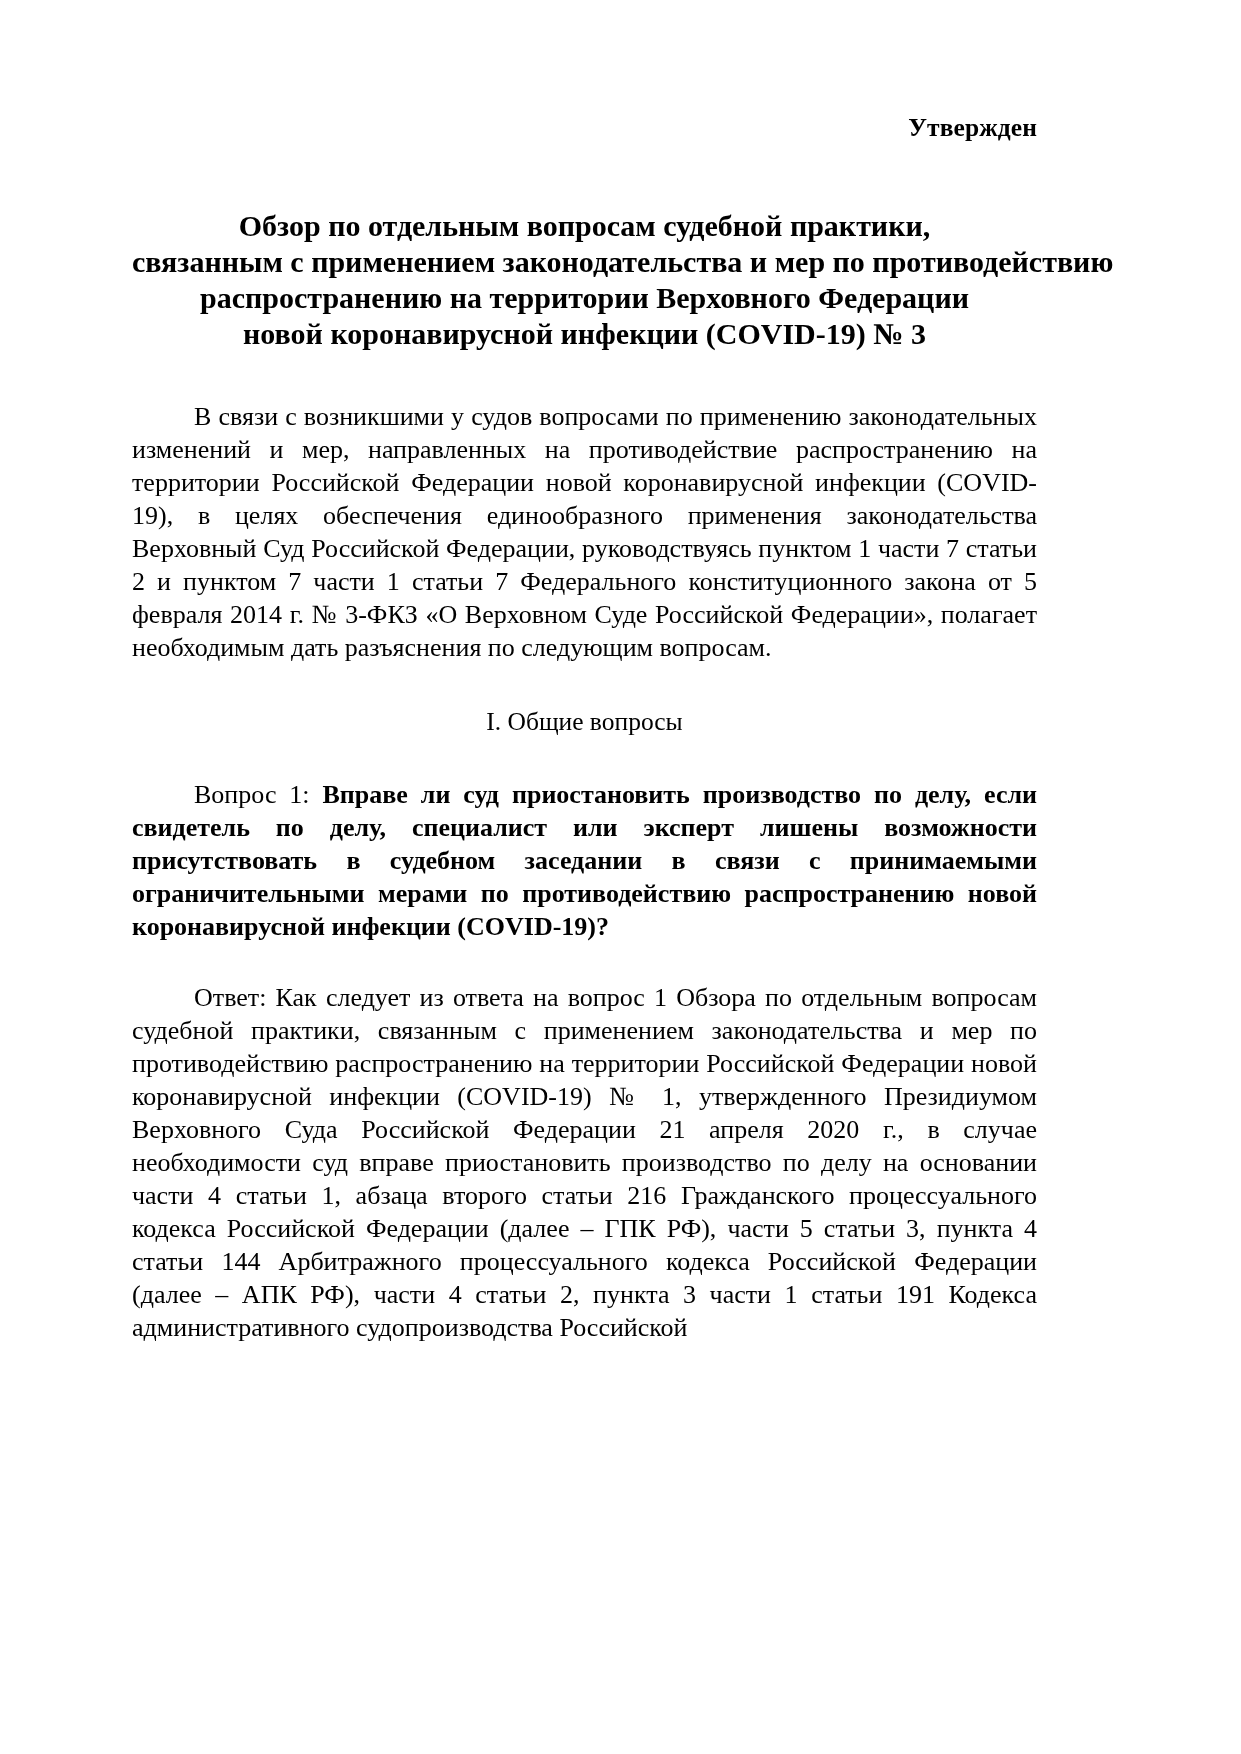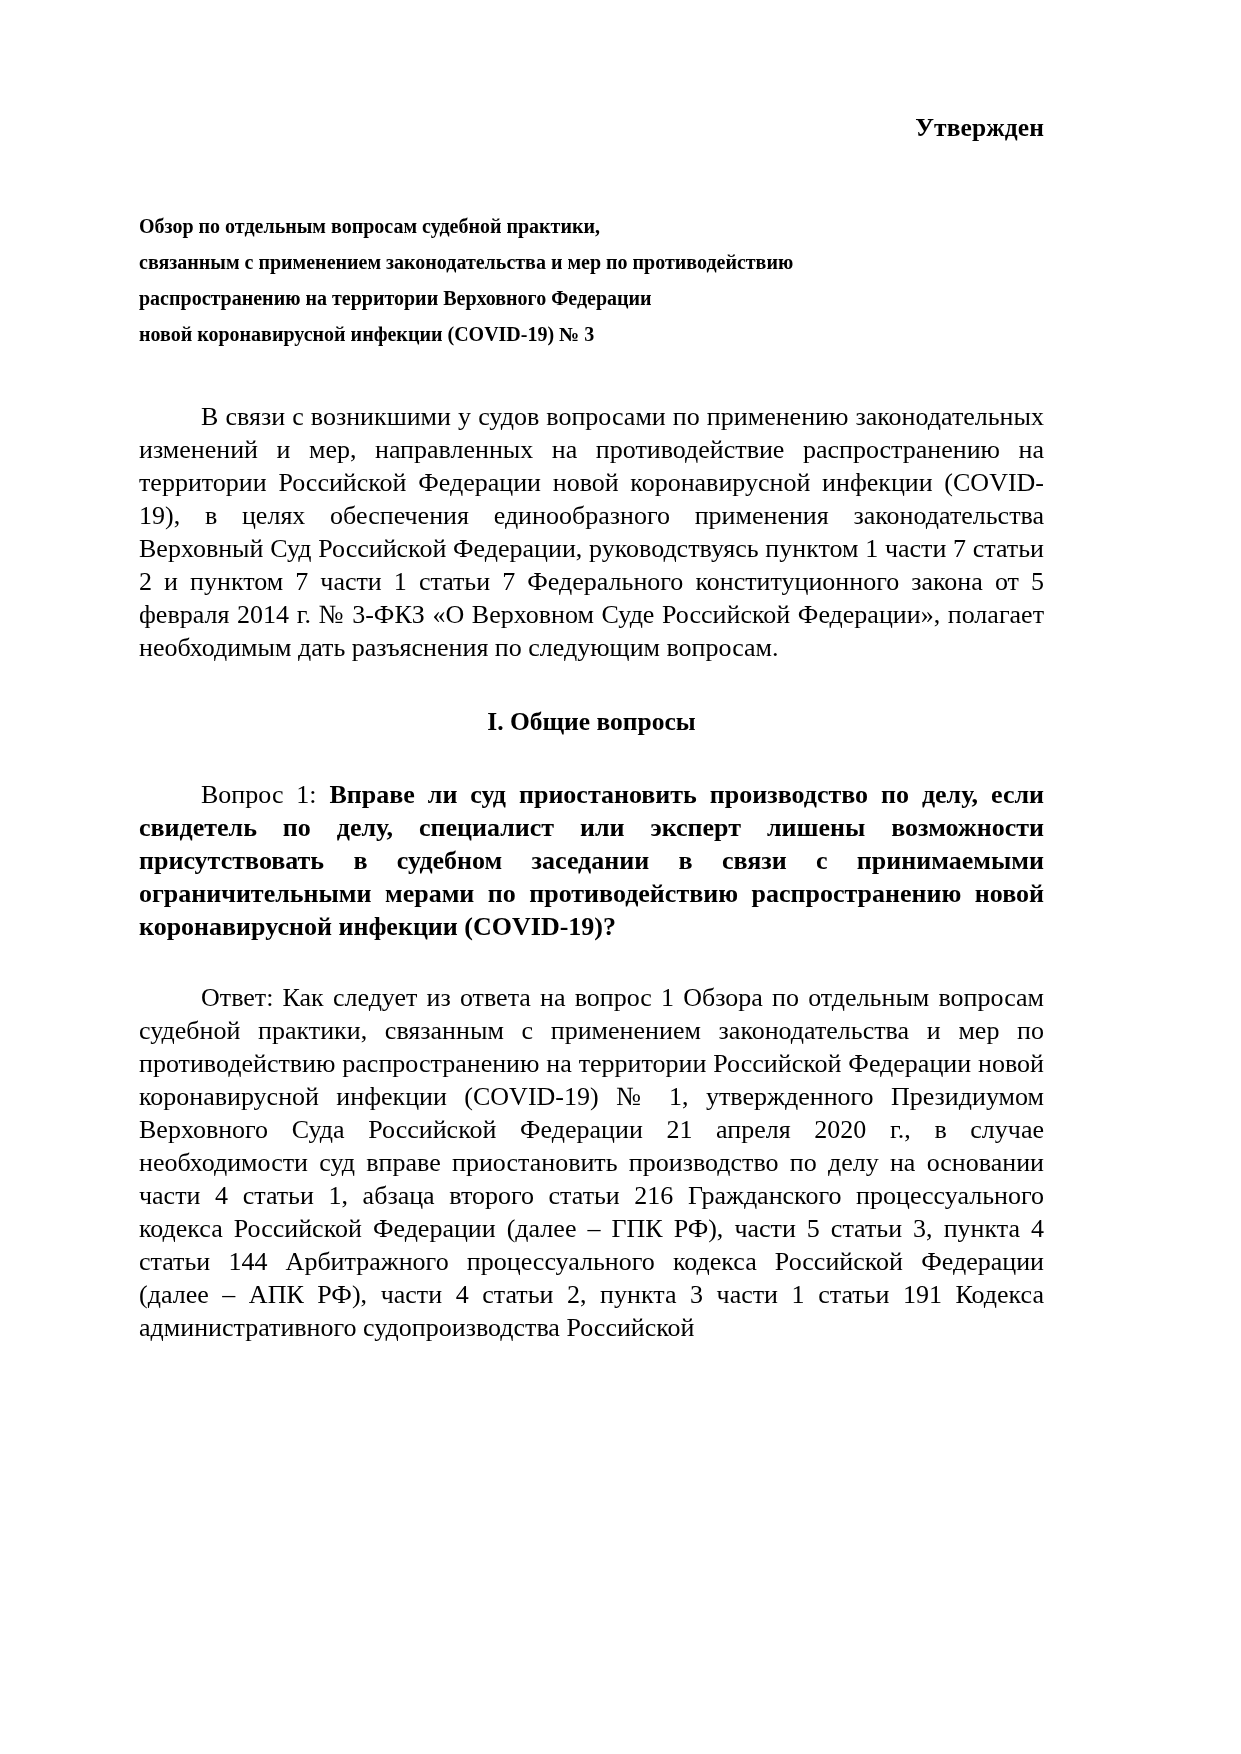--- a/index.html
+++ b/index.html
@@ -19,42 +19,42 @@
     background: #ffffff;
     box-sizing: border-box;
     padding: 0;
     overflow: hidden;
   }
   .content {
     position: absolute;
     left: 132px;
     top: 0;
     width: 905px;
-    margin-left: 7px;
   }
 
   
   .approval {
     margin-top: 112px;
     text-align: right;
     font-weight: bold;
     font-size: 25.5px;
     line-height: 32.5px;
     letter-spacing: 0.1px;
   }
   .approval .line {
     display: block;
     white-space: nowrap;
   }
 
   
   .doc-title {
     margin-top: 63px;
+    text-align: center;
     font-weight: bold;
-    font-size: 20px;
+    font-size: 30px;
     line-height: 36px;
   }
   .doc-title .line {
     display: block;
     white-space: nowrap;
   }
 
   
   p.body {
     margin: 0;
@@ -76,21 +76,21 @@
     font-weight: bold;
   }
   .lead {
     font-weight: normal;
   }
 
   
   .section-heading {
     margin-top: 40px;
     text-align: center;
-    font-weight: bold;
+    font-weight: normal;
     font-size: 25.5px;
     line-height: 36px;
   }
 </style>
 </head>
 <body>
 
 <div class="page">
   <div class="content">
 

